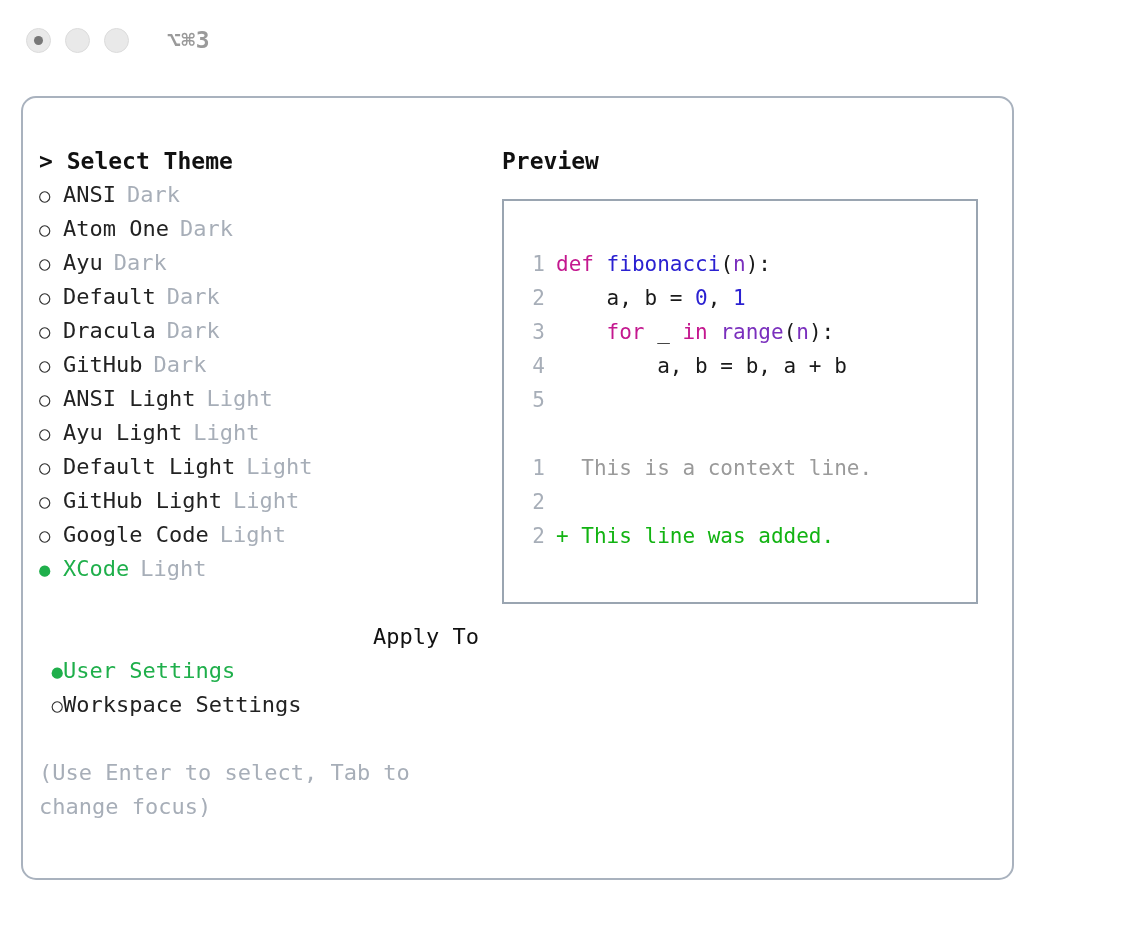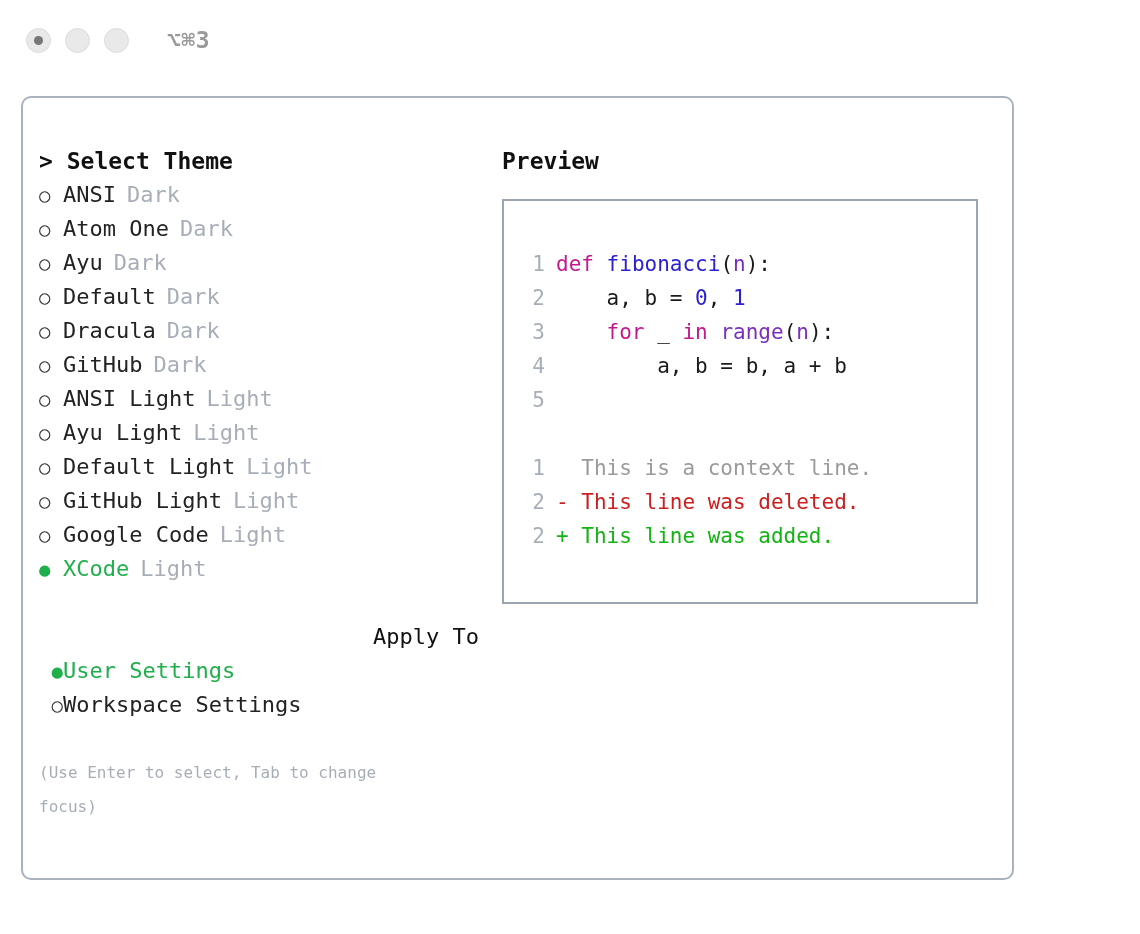--- a/index.html
+++ b/index.html
@@ -65,21 +65,21 @@
   }
 
   
   .panel {
     position: absolute;
     left: 21px;
     top: 96px;
     width: 993px;
     height: 784px;
     border: 2px solid #a9b2be;
-    border-radius: 10px;
+    border-radius: 15px;
     box-sizing: border-box;
     background: #ffffff;
   }
 
   .columns {
     position: absolute;
     left: 0; top: 0;
     width: 100%;
     height: 100%;
   }
@@ -126,21 +126,21 @@
     font-size: 22px;
     color: #111111;
     height: 34px;
     line-height: 34px;
     padding-left: 26px;
     white-space: pre;
   }
   .hint {
     margin-top: 34px;
     font-family: "DejaVu Sans Mono", monospace;
-    font-size: 16px;
+    font-size: 22px;
     color: #a7aeb8;
     line-height: 34px;
     width: 404px;
     white-space: normal;
   }
 
   
   .right-col {
     position: absolute;
     left: 479px;
@@ -318,21 +318,20 @@
           </div>
 
           <div class="spacer-line"></div>
 
           <div class="code-line">
             <span class="lnum">1</span>
             <span class="code-body tok-ctx">  This is a context line.</span>
           </div>
           <div class="code-line">
             <span class="lnum">2</span>
-            <span class="code-body tok-del">- This line was deleted.</span>
           </div>
           <div class="code-line">
             <span class="lnum">2</span>
             <span class="code-body tok-add">+ This line was added.</span>
           </div>
 
         </div>
       </div>
 
     </div>

